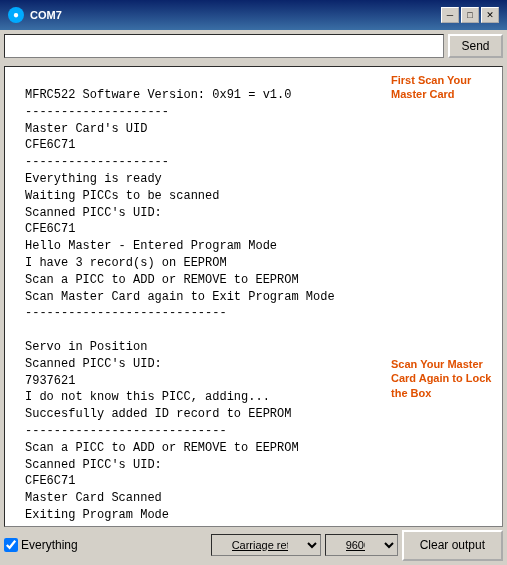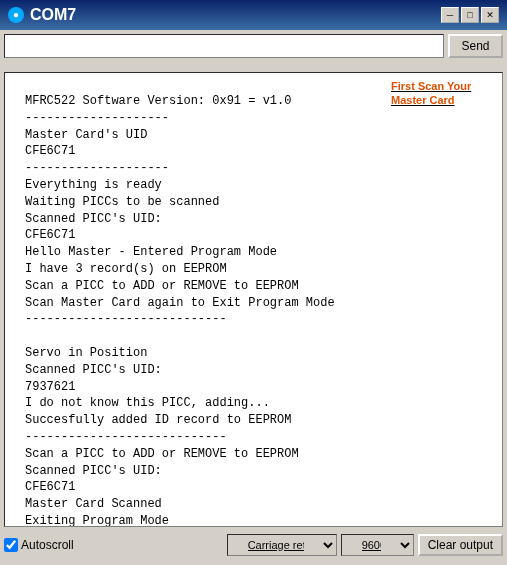--- a/index.html
+++ b/index.html
@@ -42,21 +42,21 @@
       display: flex;
       align-items: center;
       justify-content: center;
       font-size: 10px;
       font-weight: bold;
       color: white;
     }
 
     .title-text {
       font-family: Tahoma, Arial, sans-serif;
-      font-size: 16px;
+      font-size: 11px;
       font-weight: bold;
     }
 
     .title-bar-controls {
       display: flex;
       gap: 2px;
     }
 
     .title-btn {
       width: 18px;
@@ -80,21 +80,21 @@
       background: #d4d0c8;
       padding: 4px;
       display: flex;
       flex-direction: column;
       height: calc(565px - 30px);
     }
 
     .send-bar {
       display: flex;
       gap: 4px;
-      margin-bottom: 14px;
+      margin-bottom: 8px;
     }
 
     .send-input {
       flex: 1;
       height: 24px;
       border: 1px inset #808080;
       background: white;
       padding: 2px 4px;
       font-family: 'Courier New', Courier, monospace;
       font-size: 12px;
@@ -132,21 +132,20 @@
     }
 
     .side-labels {
       width: 115px;
       flex-shrink: 0;
       display: flex;
       flex-direction: column;
       padding: 6px 4px;
       gap: 15px;
       background: white;
-      text-decoration: underline;
     }
 
     .side-label {
       color: #e05000;
       font-family: Arial, sans-serif;
       font-size: 11px;
       font-weight: bold;
       text-align: left;
       line-height: 1.3;
     }
@@ -198,26 +197,26 @@
 
     .carriage-dropdown {
       width: 110px;
     }
 
     .baud-dropdown {
       width: 73px;
     }
 
     .clear-button {
-      height: 22px;
+      height: 31px;
       background: #d4d0c8;
       border: 2px outset #fff;
       font-family: Tahoma, Arial, sans-serif;
       font-size: 12px;
-      padding: 0 8px;
+      padding: 0 16px;
       cursor: pointer;
       white-space: nowrap;
     }
   </style>
 </head>
 <body>
 
 <div class="title-bar">
   <div class="title-bar-left">
     <div class="title-icon">●</div>
@@ -263,28 +262,29 @@
 Scanned PICC's UID:
 CFE6C71
 Master Card Scanned
 Exiting Program Mode
 ----------------------------
 </div>
     <div class="side-labels">
       <div class="side-label">First Scan Your Master Card</div>
       <div class="side-spacer"></div>
       <div class="side-spacer"></div>
+      <div class="side-label">Scan Your Master Card Again to Lock the Box</div>
       <div class="side-spacer"></div>
     </div>
   </div>
 
   <div class="bottom-bar">
     <div class="autoscroll-check">
       <input type="checkbox" checked="" style="">
-      <span class="autoscroll-label">Autoscroll</span>
+      <span class="autoscroll-label">Everything</span>
     </div>
     <div class="bottom-spacer"></div>
     <select class="dropdown carriage-dropdown">
       <option>Carriage return</option>
       <option>No line ending</option>
       <option>Newline</option>
       <option>Both NL &amp; CR</option>
     </select>
     <select class="dropdown baud-dropdown">
       <option>300 baud</option>

